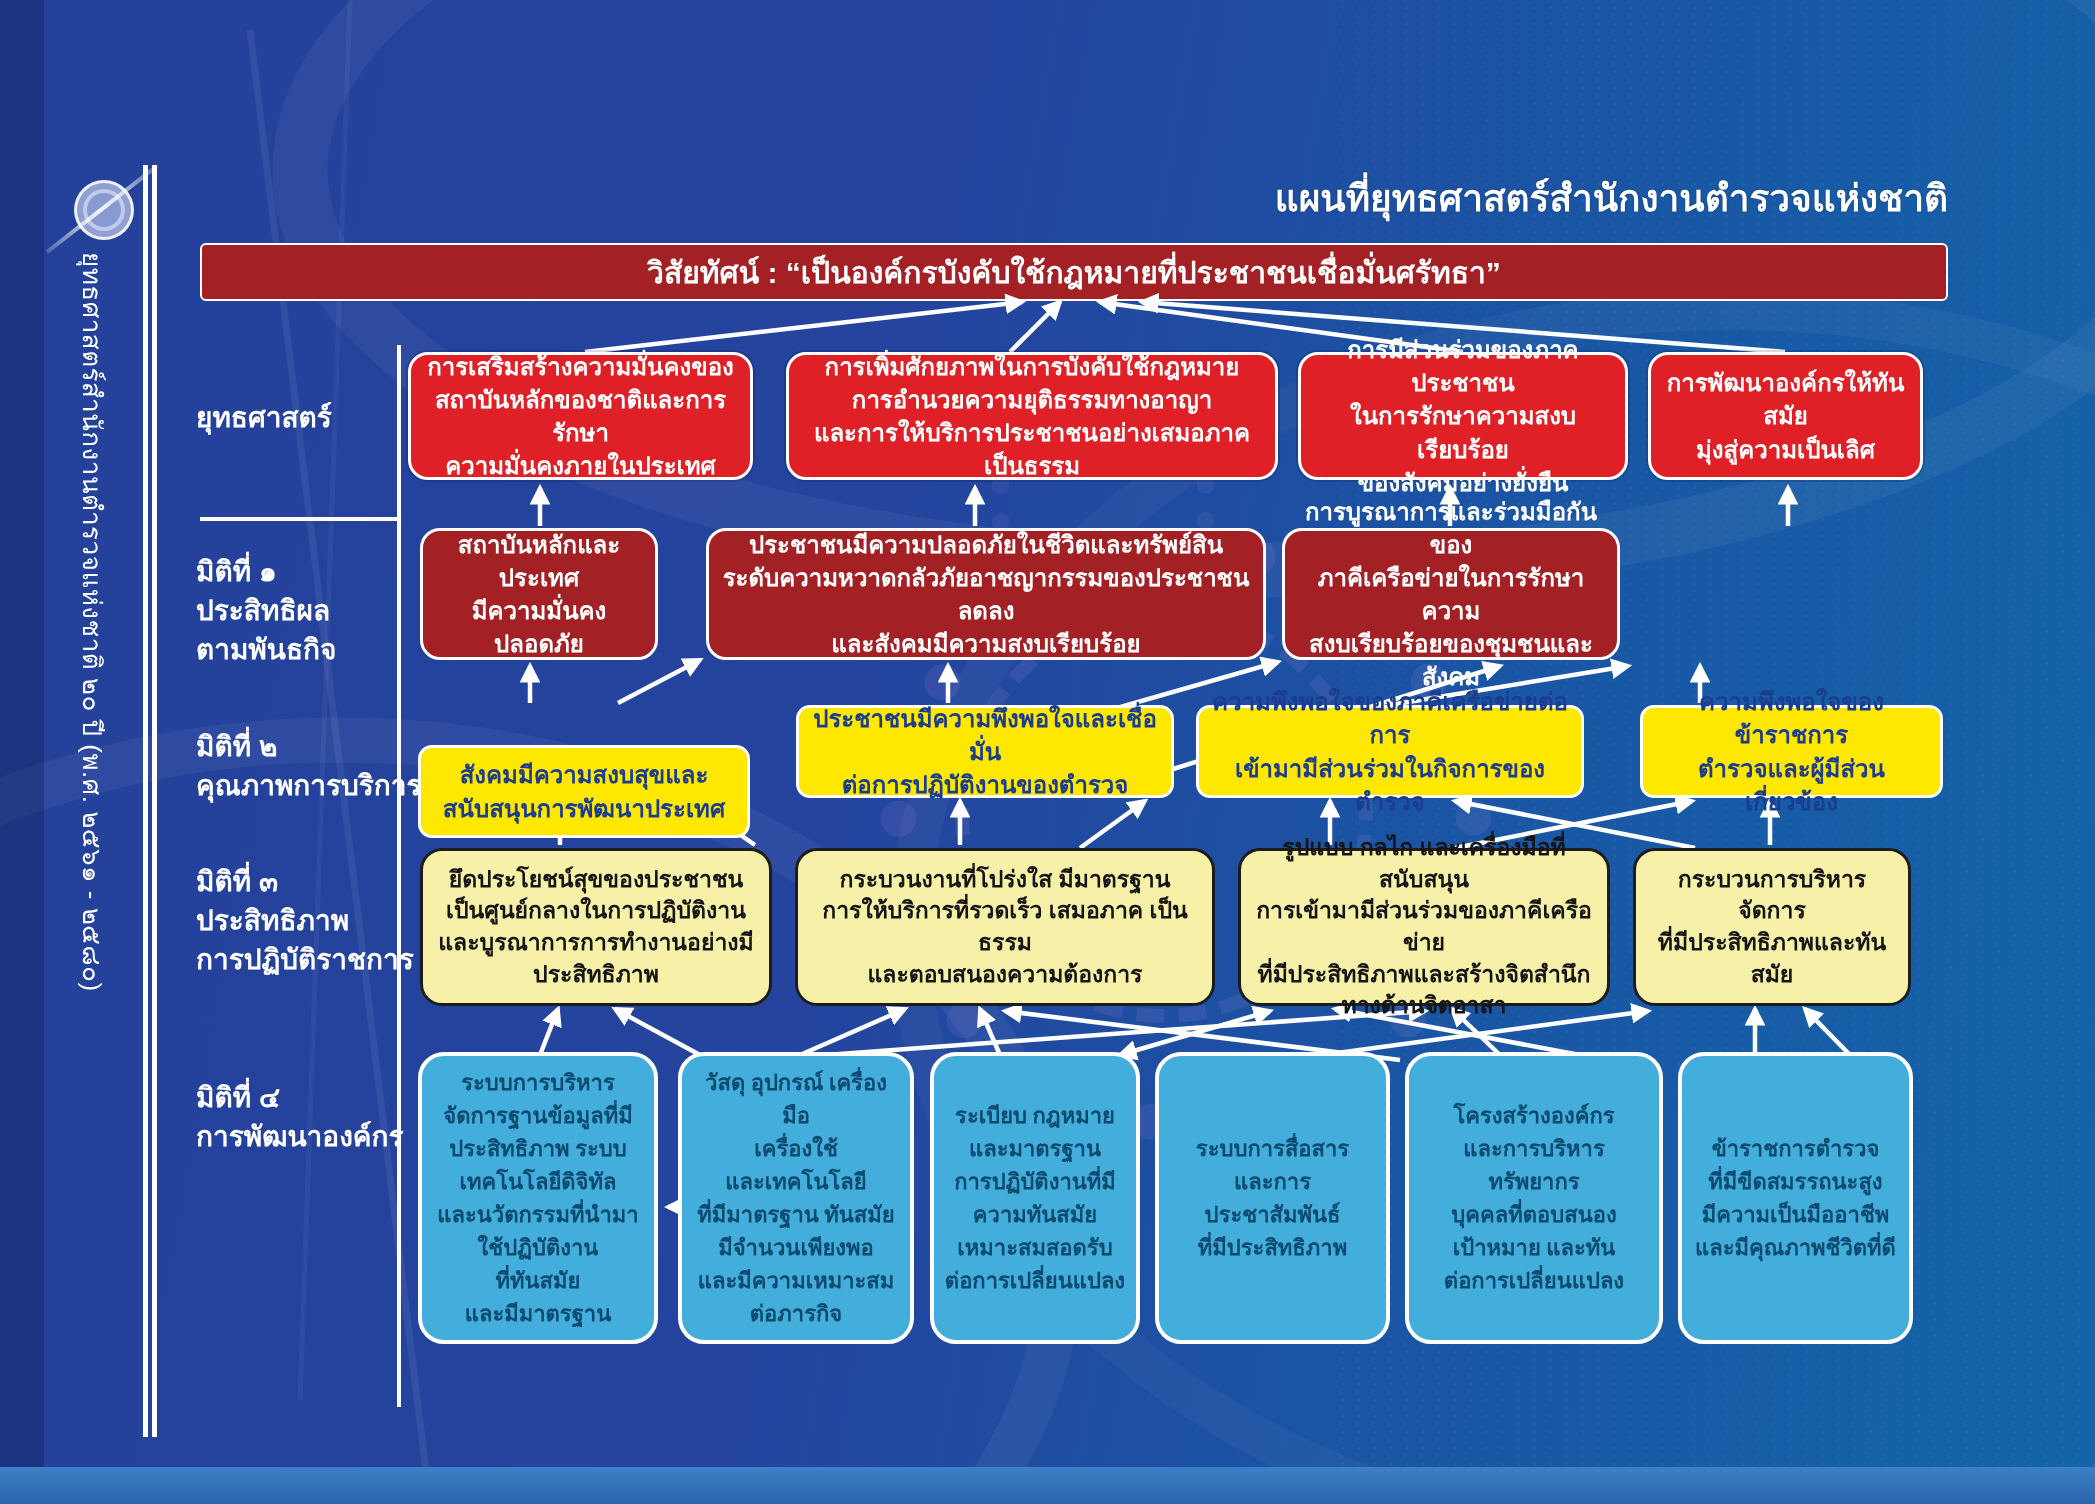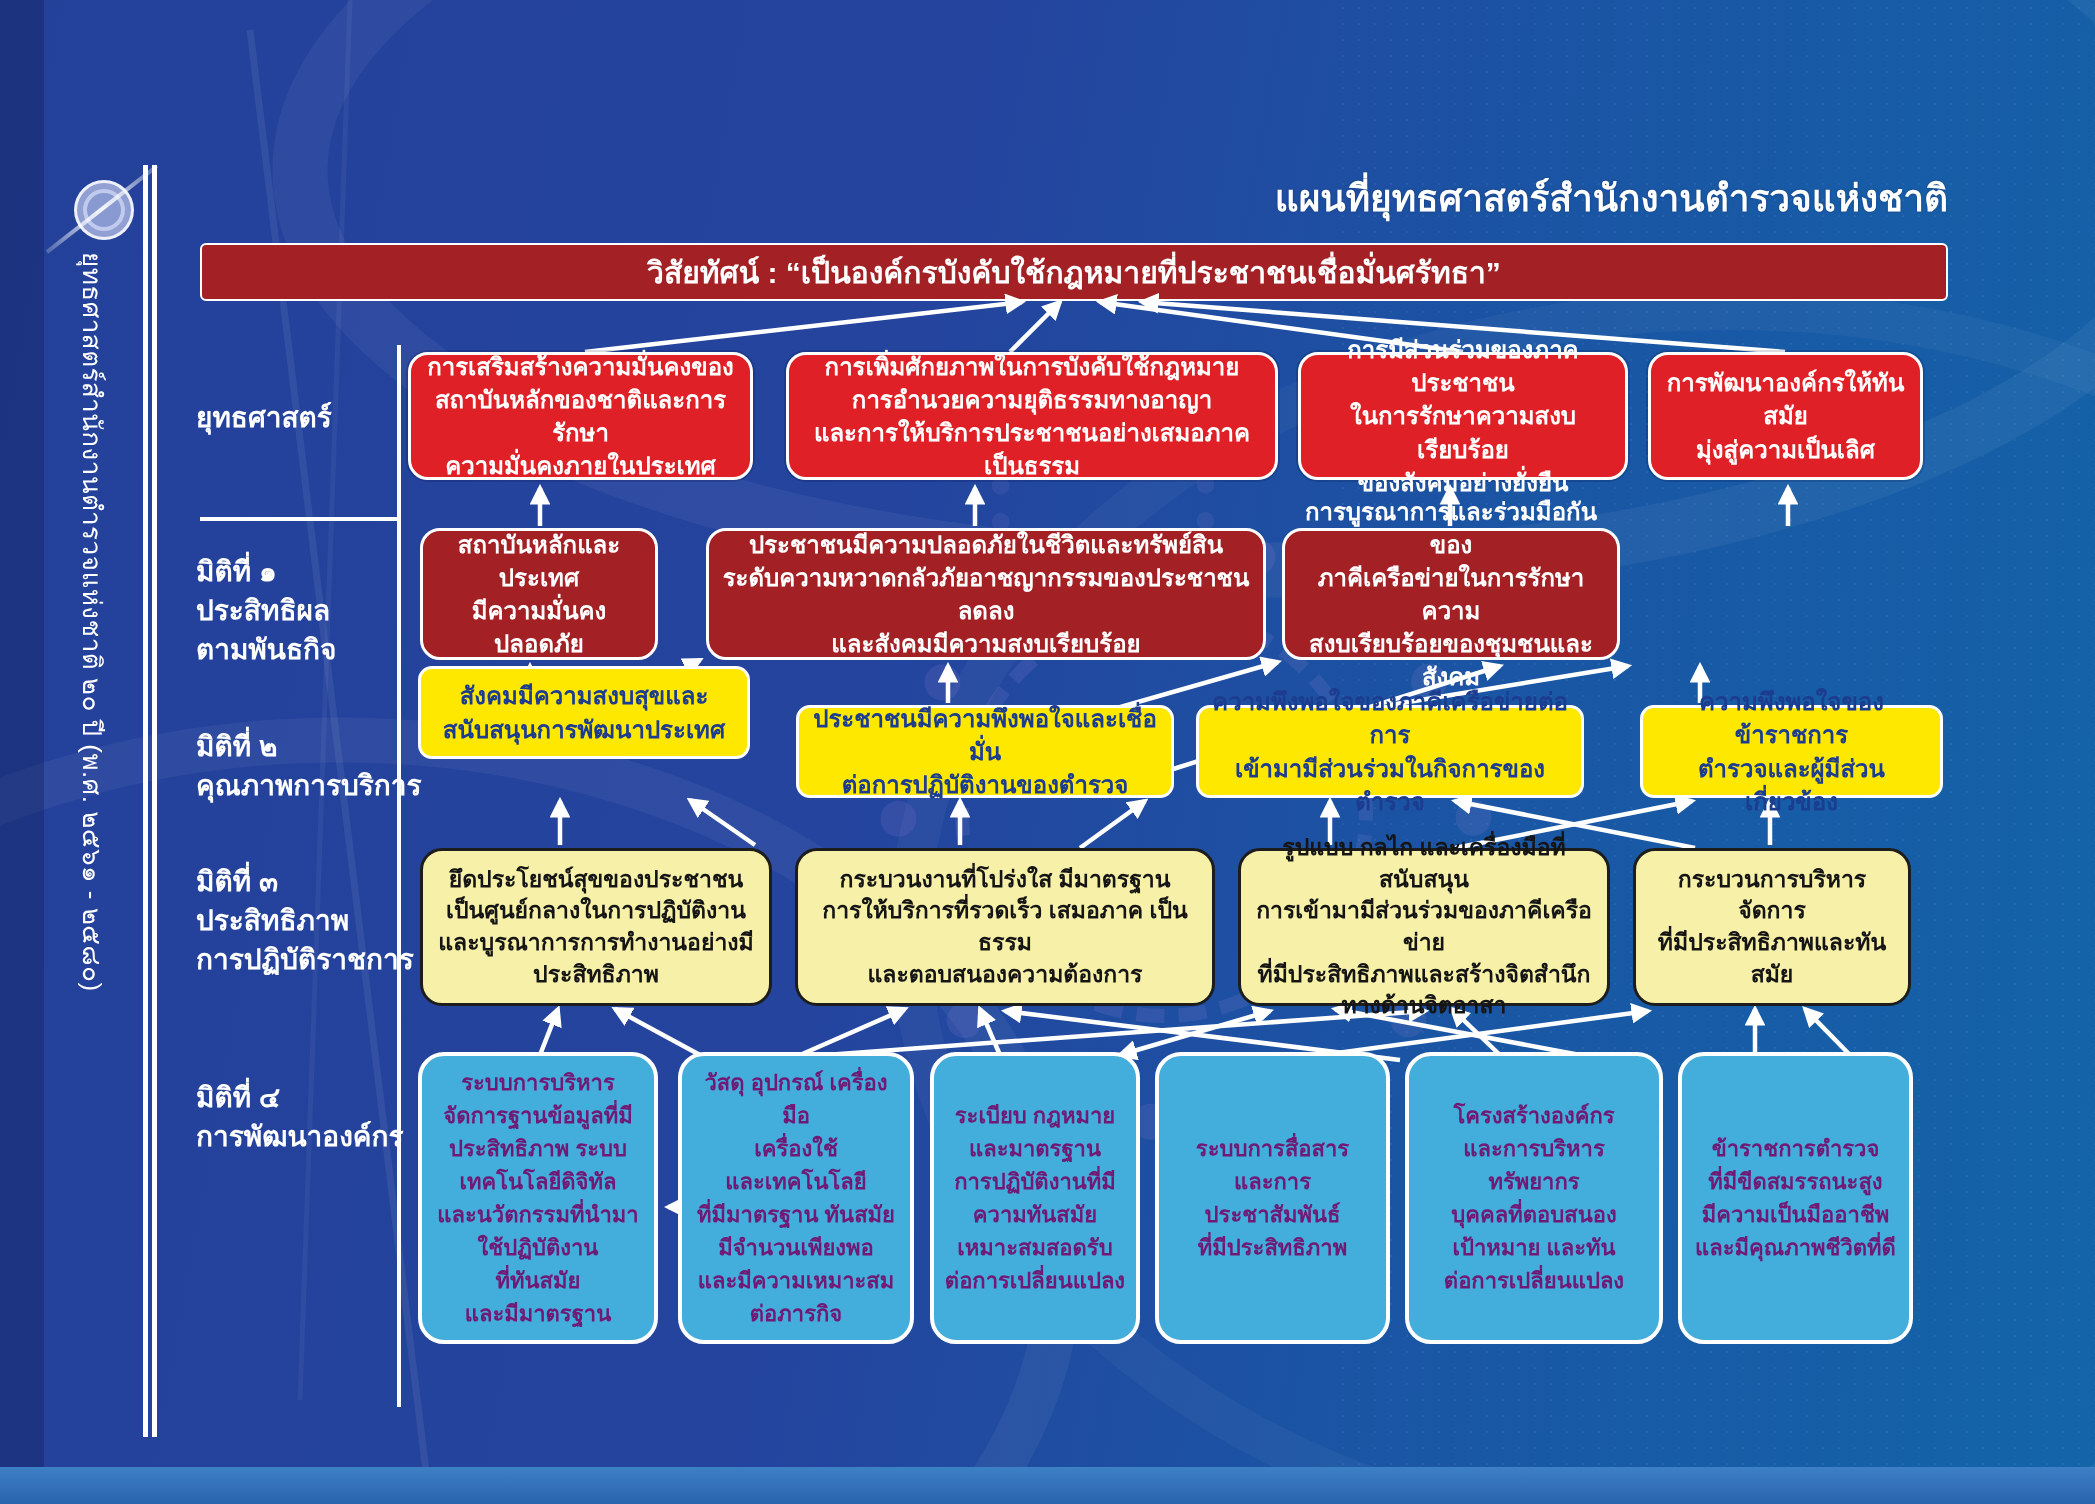--- a/index.html
+++ b/index.html
@@ -52,21 +52,21 @@
     text-align:center;white-space:pre-line;font-weight:bold;line-height:1.38;padding:6px 10px;}
   .r1{background:var(--strategy-red,#df2127);border:3px solid #fff;border-radius:20px;
     color:#fff;font-size:24px;box-shadow:0 0 0 2px rgba(0,0,50,.15);}
   .r2{background:var(--mission-dark-red,#a32025);border:3px solid #fff;border-radius:20px;
     color:#fff;font-size:24px;}
   .r3{background:var(--service-yellow,#ffe800);border:3px solid #fff;border-radius:14px;
     color:var(--text-navy,#1c3c8f);font-size:24px;}
   .r4{background:var(--efficiency-pale-yellow,#f7f0a8);border:3px solid #1d1d1d;border-radius:22px;
     color:#151515;font-size:23px;}
   .r5{background:var(--development-blue,#43addc);border:4px solid #fff;border-radius:26px;
-    color:#701a75;font-size:22px;line-height:1.5;}
+    color:#0c4a6e;font-size:22px;line-height:1.5;font-family:Liberation Serif, serif;}
   .arrows{position:absolute;left:0;top:0;pointer-events:none;}
 </style>
 </head>
 <body>
 
 <div class="canvas">
 
   <svg class="deco" width="2095" height="1504">
     <ellipse cx="1250" cy="170" rx="950" ry="400" fill="none" stroke="rgba(255,255,255,0.05)" stroke-width="55"></ellipse>
     <ellipse cx="1730" cy="930" rx="820" ry="620" fill="none" stroke="rgba(255,255,255,0.04)" stroke-width="40"></ellipse>
@@ -169,21 +169,21 @@
 
   <div class="box r1" style="left:1648px;top:352px;width:275px;height:128px">การพัฒนาองค์กรให้ทันสมัย
 มุ่งสู่ความเป็นเลิศ</div>
   <div class="box r2" style="left:706px;top:528px;width:560px;height:132px">ประชาชนมีความปลอดภัยในชีวิตและทรัพย์สิน
 ระดับความหวาดกลัวภัยอาชญากรรมของประชาชนลดลง
 และสังคมมีความสงบเรียบร้อย</div>
   <div class="box r2" style="left:1282px;top:528px;width:338px;height:132px">การบูรณาการและร่วมมือกันของ
 ภาคีเครือข่ายในการรักษาความ
 สงบเรียบร้อยของชุมชนและสังคม</div>
 
-  <div class="box r3" style="left:418px;top:666px;width:332px;height:93px">สังคมมีความสงบสุขและ
+  <div class="box r3" style="left:418px;top:745px;width:332px;height:93px">สังคมมีความสงบสุขและ
 สนับสนุนการพัฒนาประเทศ</div>
   <div class="box r3" style="left:796px;top:705px;width:378px;height:93px">ประชาชนมีความพึงพอใจและเชื่อมั่น
 ต่อการปฏิบัติงานของตำรวจ</div>
   <div class="box r3" style="left:1196px;top:705px;width:388px;height:93px">ความพึงพอใจของภาคีเครือข่ายต่อการ
 เข้ามามีส่วนร่วมในกิจการของตำรวจ</div>
   <div class="box r3" style="left:1640px;top:705px;width:303px;height:93px">ความพึงพอใจของข้าราชการ
 ตำรวจและผู้มีส่วนเกี่ยวข้อง</div>
 
   <div class="box r4" style="left:420px;top:848px;width:352px;height:158px">ยึดประโยชน์สุขของประชาชน
 เป็นศูนย์กลางในการปฏิบัติงาน

